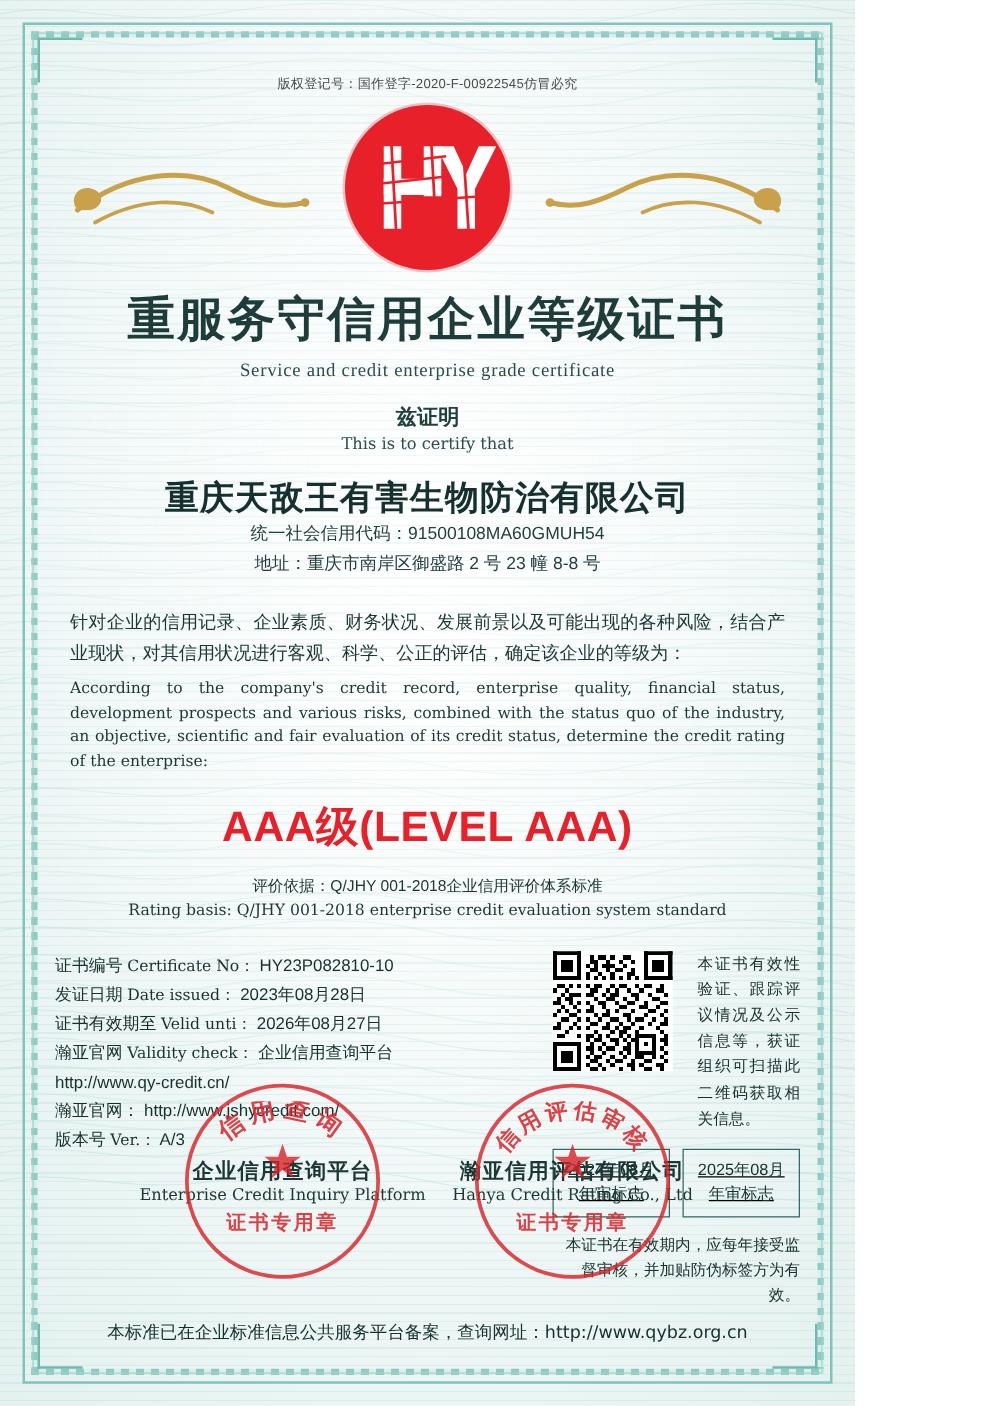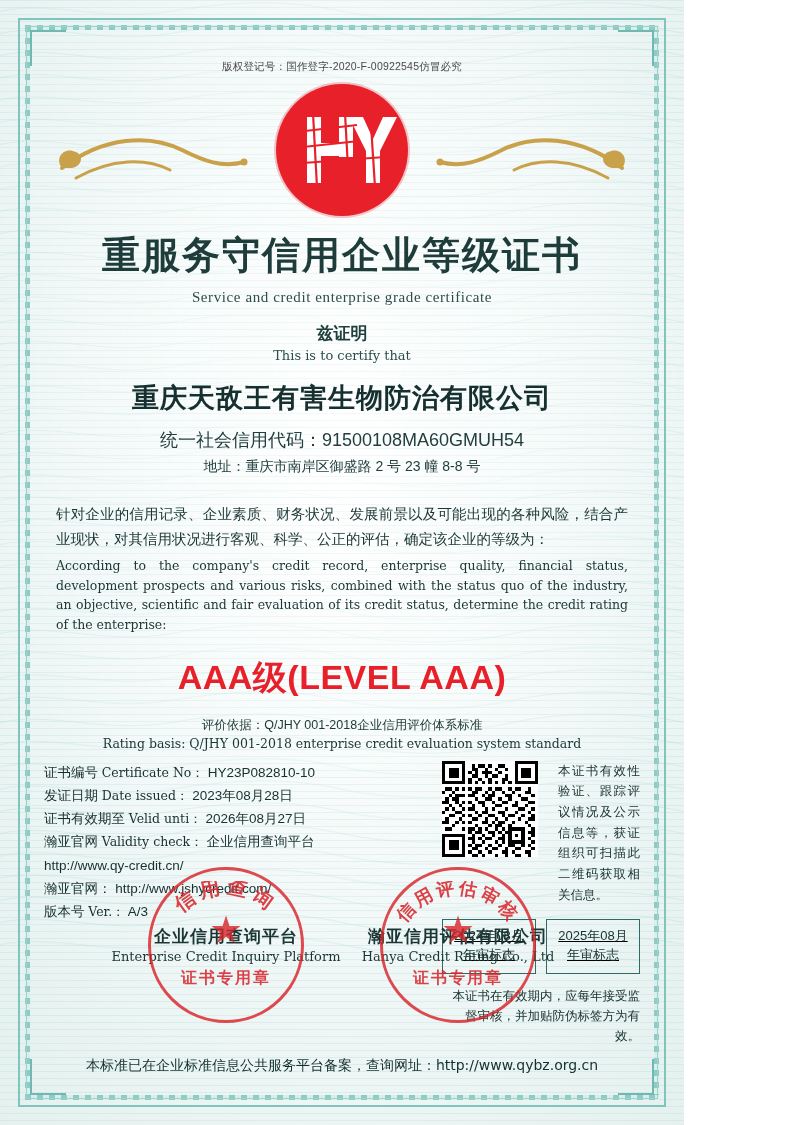--- a/index.html
+++ b/index.html
@@ -142,23 +142,23 @@
   .company-cn {
     text-align: center;
     font-size: 27px;
     font-weight: bold;
     color: #15302f;
     margin-top: 17px;
     letter-spacing: 1px;
   }
   .credit-code {
     text-align: center;
-    font-size: 18px;
+    font-size: 14px;
     color: #223f3e;
-    margin-top: 12px;
+    margin-top: 2px;
   }
   .address {
     text-align: center;
     font-size: 14px;
     color: #223f3e;
     margin-top: 6px;
   }
 
   .body-text {
     margin-top: 26px;
@@ -195,21 +195,21 @@
   .basis-en {
     text-align: center;
     font-size: 12.5px;
     color: #1b3634;
     font-family: "DejaVu Serif", serif;
     margin-top: 2px;
   }
 
   .info-section {
     display: flex;
-    margin-top: 10px;
+    margin-top: 26px;
     padding: 0 4px;
   }
   .info-left {
     width: 392px;
     font-size: 13.5px;
     color: #16302e;
     line-height: 1.72;
   }
   .info-left .row { white-space: nowrap; }
   .info-left .lbl-cn { font-weight: normal; }

